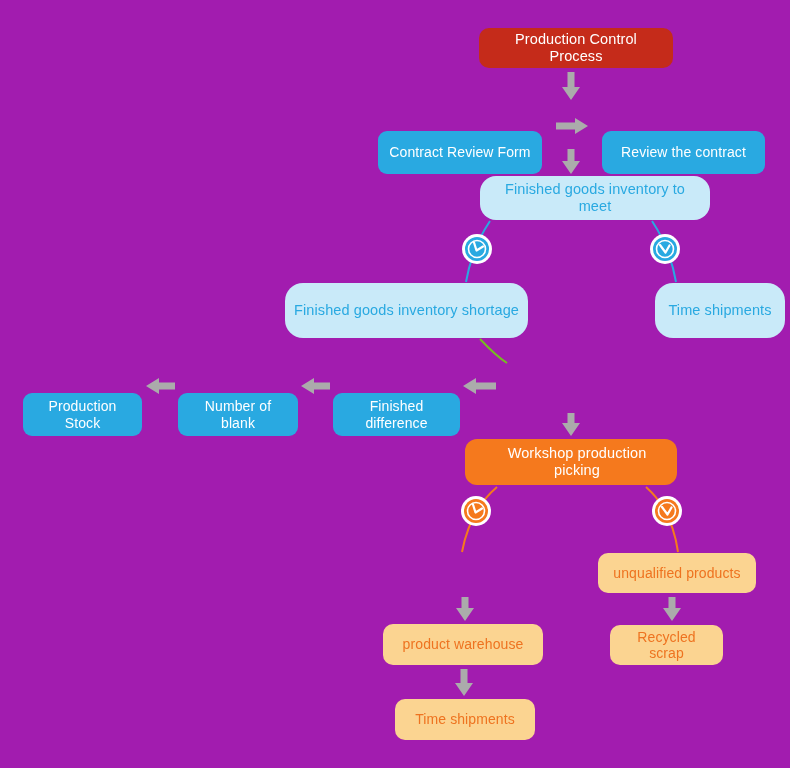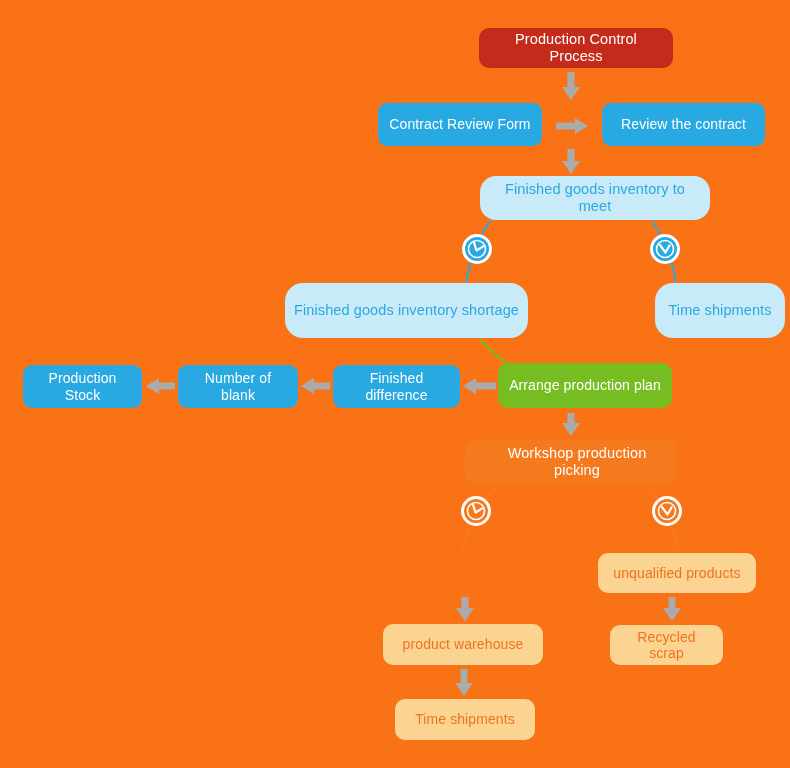--- a/index.html
+++ b/index.html
@@ -1,27 +1,27 @@
 <!DOCTYPE html>
 <html style="--red: #C52B1A; --blue: #29A9E1; --light-blue-bg: #C9EAF9; --light-blue-text: #29A9E1; --green: #76BD22; --orange: #F5791D; --light-orange-bg: #FBD491; --light-orange-text: #EE7320; --arrow-gray: #ABABAB; --text-on-solid: #FFFFFF;"><head>
 <meta charset="utf-8">
 <style>
   html,body{margin:0;padding:0;background:#ffffff;}
   .canvas{
-    position:relative;width:790px;height:768px;background:#f97316;
+    position:relative;width:790px;height:768px;background:#a21caf;
     font-family:"Liberation Sans",sans-serif;overflow:hidden;
   }
   .edges{position:absolute;left:0;top:0;width:790px;height:768px;}
   .node{
     position:absolute;display:flex;align-items:center;justify-content:center;
     text-align:center;font-size:14px;line-height:1.15;border-radius:10px;
     padding:2px 8px;box-sizing:border-box;letter-spacing:.1px;
   }
   .red       {background:var(--red);color:var(--text-on-solid);border-radius:10px;font-size:14.5px;}
-  .blue      {background:var(--blue);color:var(--text-on-solid);border-radius:9px;}
+  .blue      {background:var(--blue);color:var(--text-on-solid);border-radius:9px;margin-top:28px;}
   .lightblue {background:var(--light-blue-bg);color:var(--light-blue-text);border-radius:16px;font-size:14.5px;margin-left:24px;}
   .green     {background:var(--green);color:var(--text-on-solid);border-radius:10px;}
   .orange    {background:var(--orange);color:var(--text-on-solid);border-radius:12px;font-size:14.5px;padding-left:20px;}
   .lightorange{background:var(--light-orange-bg);color:var(--light-orange-text);border-radius:10px;}
 </style>
 </head>
 <body>
 
 <div class="canvas">
 
@@ -82,21 +82,20 @@
   <div class="node lightblue" style="left:261px;top:283px;width:243px;height:55px;border-radius:18px">Finished goods inventory shortage</div>
 
   <div class="node lightblue" style="left:631px;top:283px;width:130px;height:55px;border-radius:18px">Time shipments</div>
 
   <div class="node blue" style="left:23px;top:365px;width:119px;height:43px">Production Stock</div>
 
   <div class="node blue" style="left:178px;top:365px;width:120px;height:43px">Number of blank</div>
 
   <div class="node blue" style="left:333px;top:365px;width:127px;height:43px">Finished difference</div>
 
-  <div class="node green" style="left:498px;top:363px;width:174px;height:45px">Arrange production plan</div>
 
   <div class="node orange" style="left:465px;top:439px;width:212px;height:46px">Workshop production picking</div>
 
 
   <div class="node lightorange" style="left:598px;top:553px;width:158px;height:40px">unqualified products</div>
 
   <div class="node lightorange" style="left:383px;top:624px;width:160px;height:41px">product warehouse</div>
 
   <div class="node lightorange" style="left:610px;top:625px;width:113px;height:40px">Recycled scrap</div>
 

